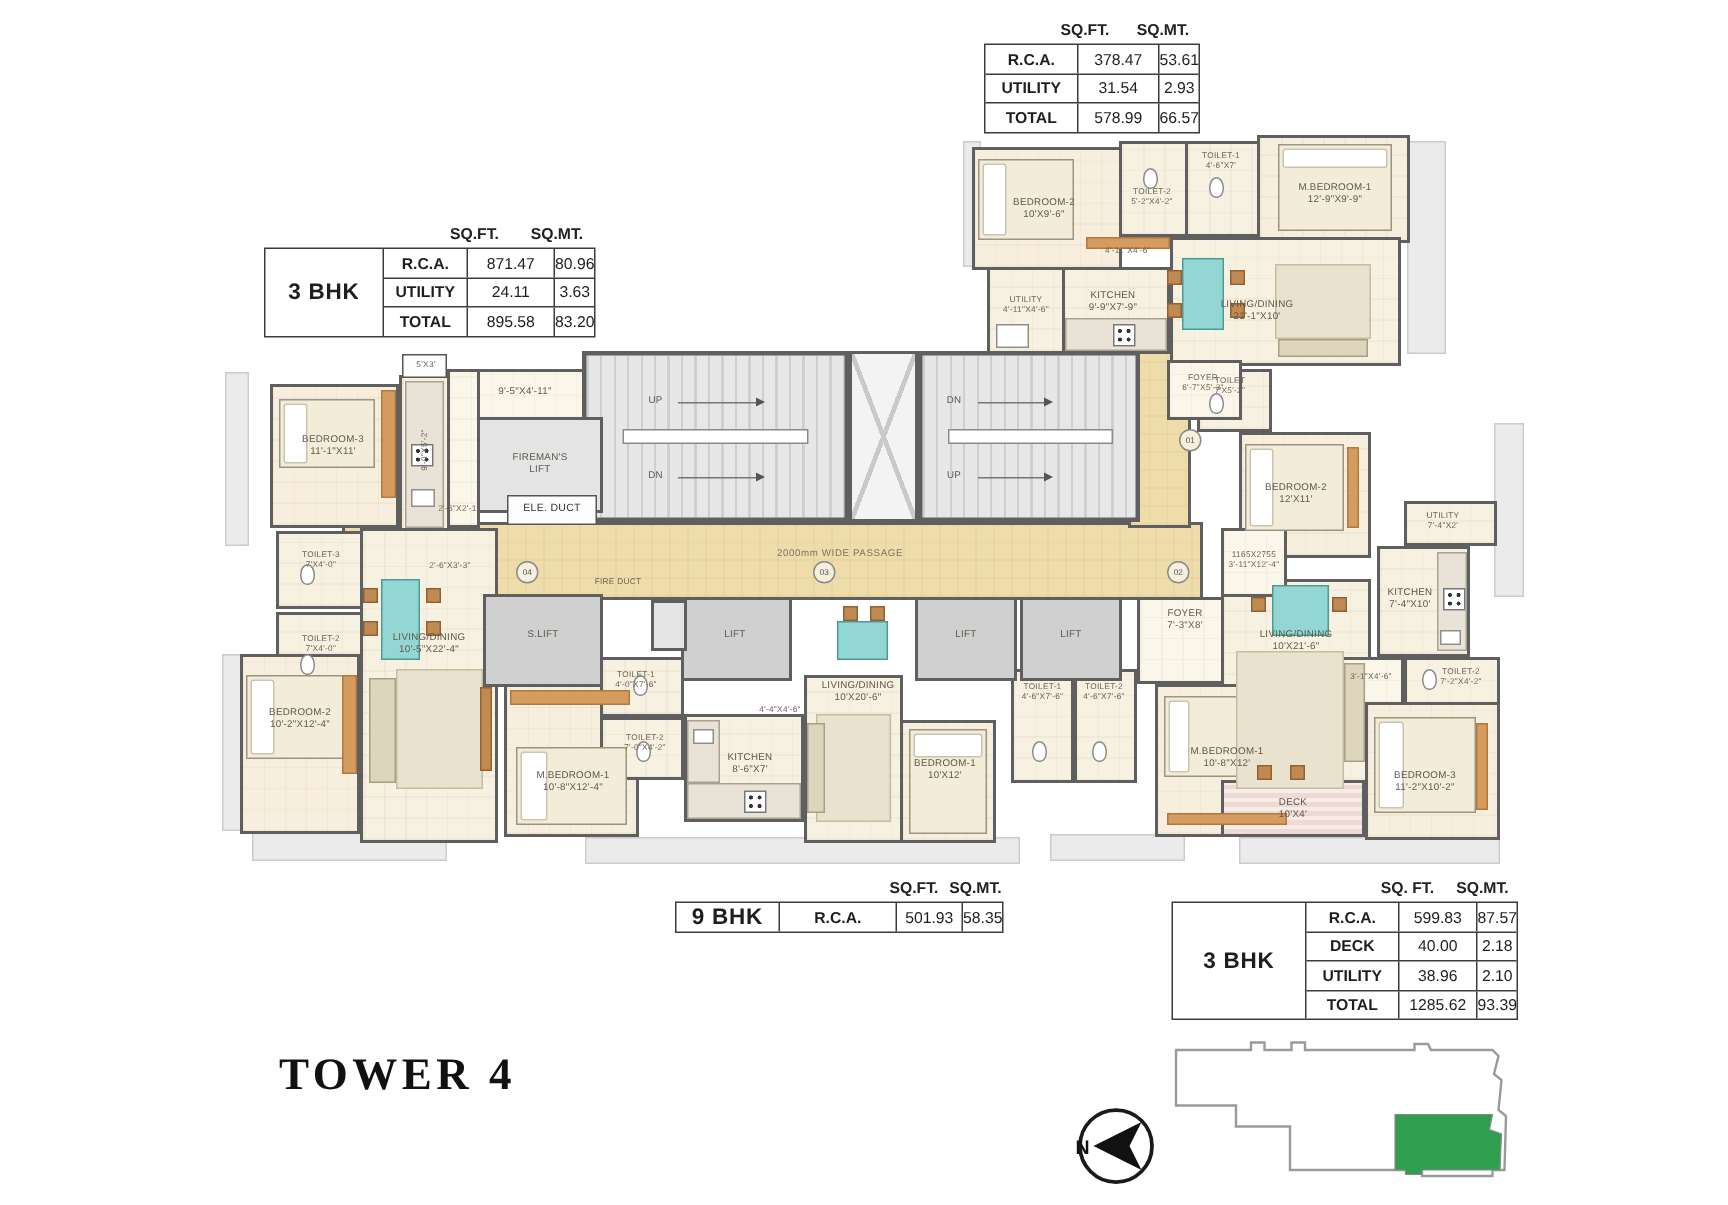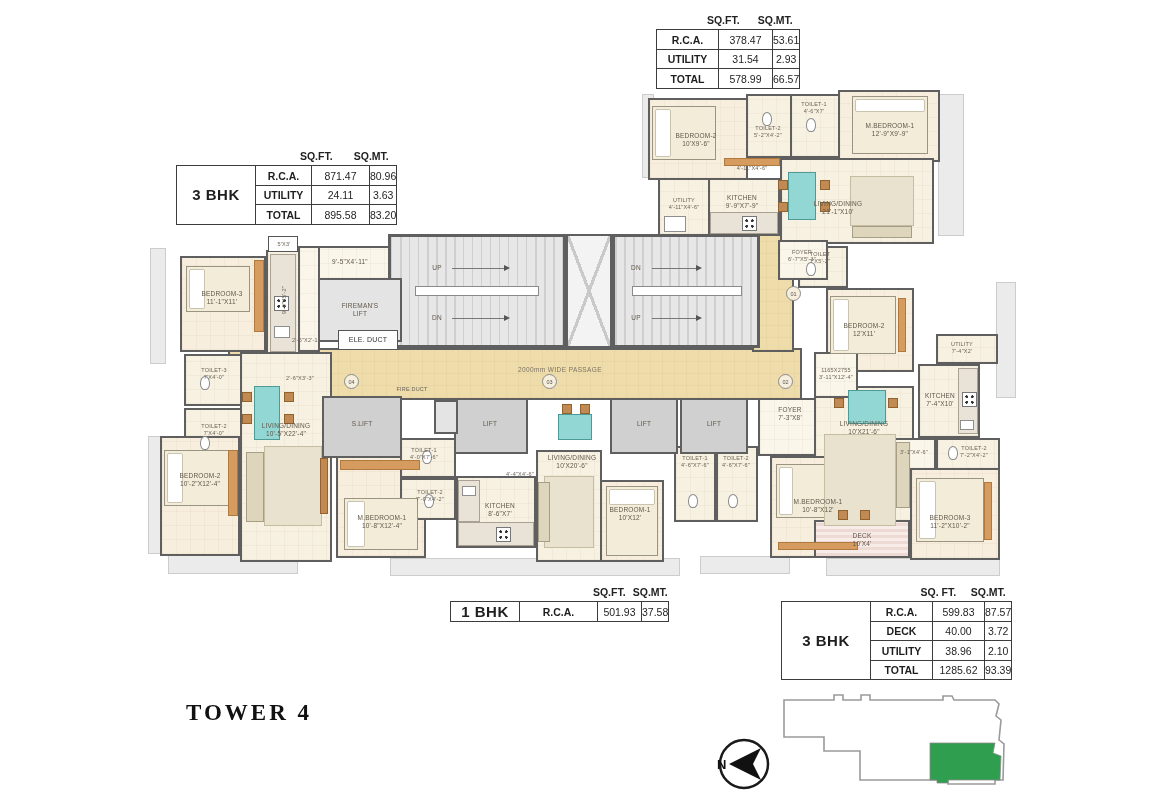--- a/index.html
+++ b/index.html
@@ -64,21 +64,21 @@
          font-size:15px;font-weight:700;border-right:1.4px solid #3c3c3c;letter-spacing:.5px;}
   .arows{flex:1;display:flex;flex-direction:column;}
   .arow{display:flex;}
   .arow + .arow{border-top:1.2px solid #3c3c3c;}
   .cell{box-sizing:border-box;font-size:10.5px;text-align:center;padding:3.5px 0 3px 0;}
   .cl{width:var(--wl);border-right:1.2px solid #3c3c3c;font-weight:600;}
   .c1{width:var(--w1);border-right:1.2px solid #3c3c3c;}
   .c2{flex:1;}
   
   .title{position:absolute;font-family:"Liberation Serif",serif;font-weight:700;
-         font-size:23px;letter-spacing:3px;color:#111;}
+         font-size:30px;letter-spacing:3px;color:#111;}
 </style>
 </head>
 <body>
 
 <div id="canvas">
 
   <div class="ext" style="left:150px;top:248px;width:16px;height:116px;"></div>
   <div class="ext" style="left:148px;top:436px;width:14px;height:118px;"></div>
   <div class="ext" style="left:168px;top:554px;width:130px;height:20px;"></div>
   <div class="ext" style="left:390px;top:558px;width:290px;height:18px;"></div>
@@ -384,26 +384,26 @@
       </div>
     </div>
   </div>
 
   <div class="atable" style="left:450px;top:586px;--wn:68px;--wl:78px;--w1:44px;--w2:38px;">
     <div class="ahead">
       <span class="h1">SQ.FT.</span>
       <span class="h2">SQ.MT.</span>
     </div>
     <div class="abody">
-      <div class="aname">1 BHK</div>
+      <div class="aname">9 BHK</div>
       <div class="arows">
         <div class="arow">
           <span class="cell cl">R.C.A.</span>
           <span class="cell c1">501.93</span>
-          <span class="cell c2">37.58</span>
+          <span class="cell c2">58.35</span>
           </div>
       </div>
     </div>
   </div>
 
   <div class="atable" style="left:740px;top:586px;margin-left:41px;--wn:88px;--wl:62px;--w1:52px;--w2:48px;">
     <div class="ahead">
       <span class="h1">SQ. FT.</span>
       <span class="h2">SQ.MT.</span>
     </div>
@@ -411,21 +411,21 @@
       <div class="aname">3 BHK</div>
       <div class="arows">
         <div class="arow">
           <span class="cell cl">R.C.A.</span>
           <span class="cell c1">599.83</span>
           <span class="cell c2">87.57</span>
           </div>
         <div class="arow">
           <span class="cell cl">DECK</span>
           <span class="cell c1">40.00</span>
-          <span class="cell c2">3.72</span>
+          <span class="cell c2">2.18</span>
           </div>
         <div class="arow">
           <span class="cell cl">UTILITY</span>
           <span class="cell c1">38.96</span>
           <span class="cell c2">2.10</span>
           </div>
         <div class="arow">
           <span class="cell cl">TOTAL</span>
           <span class="cell c1">1285.62</span>
           <span class="cell c2">93.39</span>

